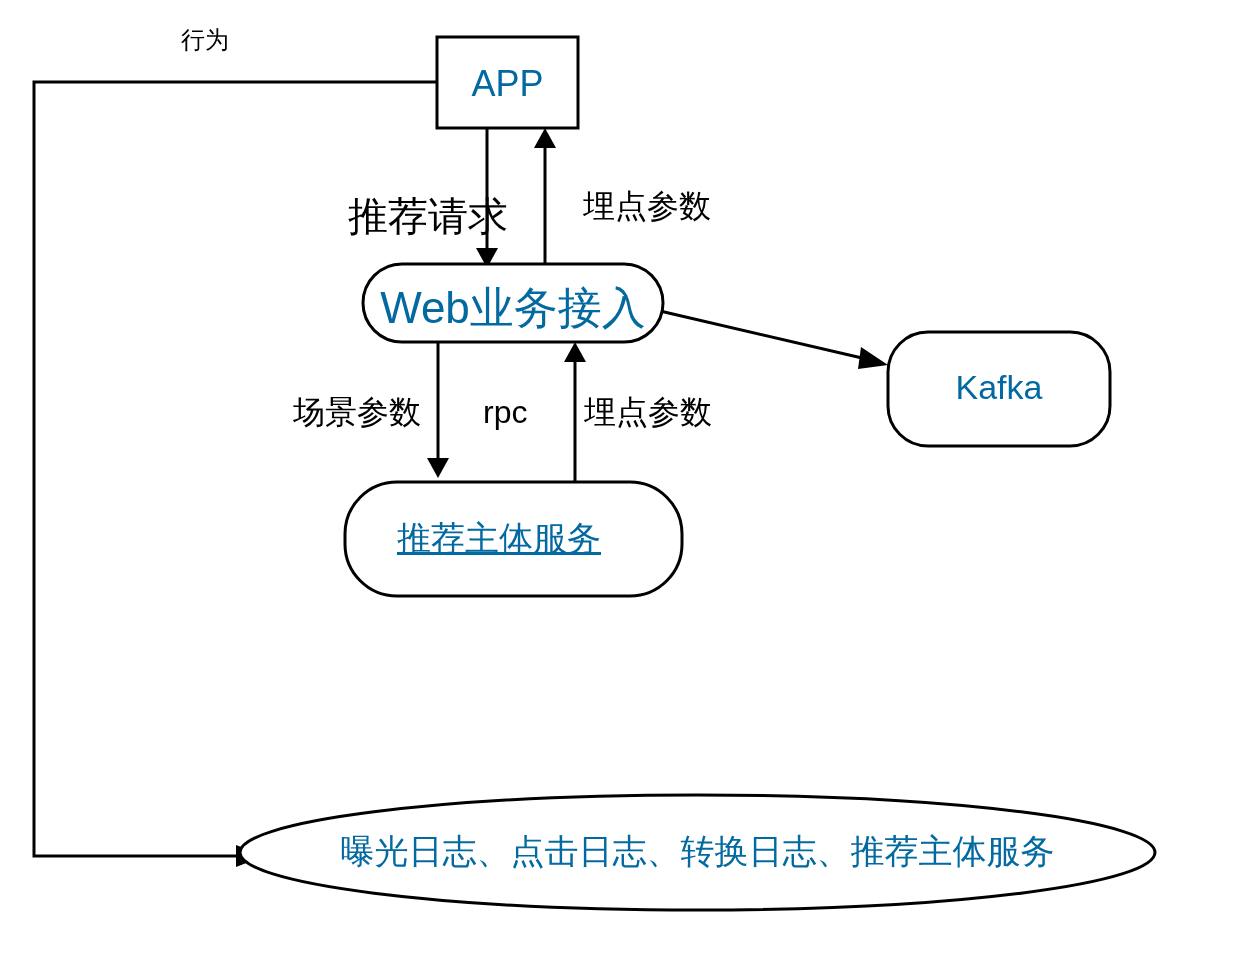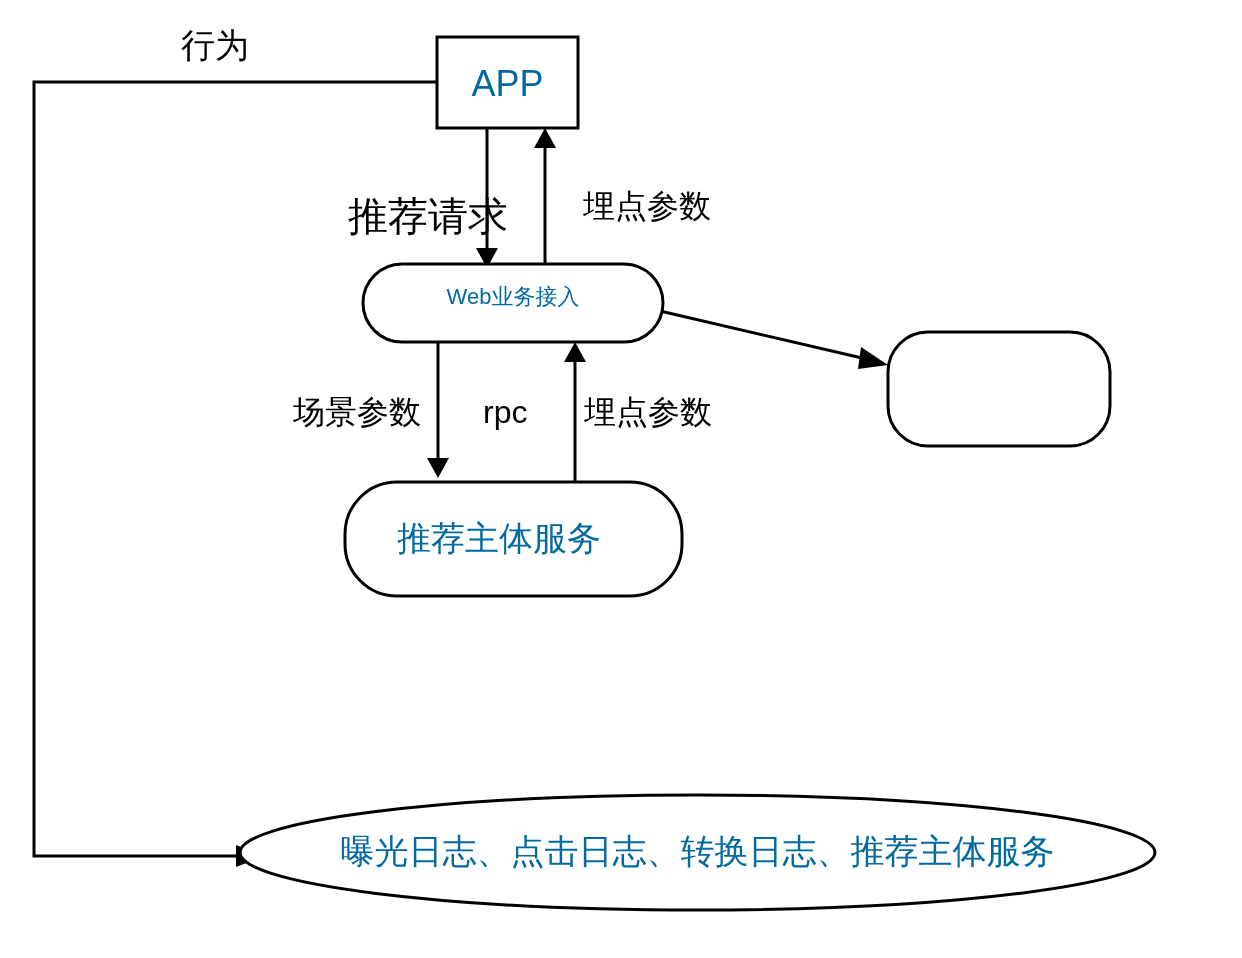--- a/index.html
+++ b/index.html
@@ -51,26 +51,26 @@
     line-height: 1;
     pointer-events: none;
   }
   .edge-label {
     position: absolute;
     white-space: nowrap;
     color: #000000;
     line-height: 1;
   }
   .lbl-app      { left: 437px; top: 66px;  width: 141px; font-size: 36px; }
-  .lbl-web      { left: 363px; top: 286px; width: 300px; font-size: 22px; }
+  .lbl-web      { left: 363px; top: 286px; width: 300px; font-size: 44px; }
   .lbl-kafka    { left: 888px; top: 370px; width: 222px; font-size: 34px; }
-  .lbl-rec      { left: 345px; top: 521px; width: 308px; font-size: 34px; }
+  .lbl-rec      { left: 345px; top: 521px; width: 308px; font-size: 34px; text-decoration: underline; }
   .lbl-logs     { left: 240px; top: 834px; width: 915px; font-size: 34px; }
 
-  .elbl-xingwei  { left: 181px; top: 28px;  font-size: 34px; }
+  .elbl-xingwei  { left: 181px; top: 28px;  font-size: 24px; }
   .elbl-tuijian  { left: 348px; top: 190px; font-size: 40px; margin-top: 6px; }
   .elbl-maidian1 { left: 583px; top: 190px; font-size: 32px; }
   .elbl-changjing{ left: 293px; top: 396px; font-size: 32px; }
   .elbl-rpc      { left: 483px; top: 396px; font-size: 32px; text-align: center; }
   .elbl-maidian2 { left: 584px; top: 396px; font-size: 32px; }
 </style>
 </head>
 <body>
 
 <div id="diagram-root">
@@ -115,20 +115,21 @@
 
     <rect class="node-shape" x="345" y="482" width="337" height="114" rx="52" ry="52"></rect>
 
     <ellipse class="node-shape" cx="697.5" cy="852.5" rx="457.5" ry="57.5"></ellipse>
   </svg>
 
   <div class="node-label lbl-app">APP</div>
 
   <div class="node-label lbl-web">Web业务接入</div>
 
+  <div class="node-label lbl-kafka">Kafka</div>
 
   <div class="node-label lbl-rec">推荐主体服务</div>
 
   <div class="node-label lbl-logs">曝光日志、点击日志、转换日志、推荐主体服务</div>
 
   <div class="edge-label elbl-xingwei">行为</div>
 
   <div class="edge-label elbl-tuijian">推荐请求</div>
 
   <div class="edge-label elbl-maidian1">埋点参数</div>

